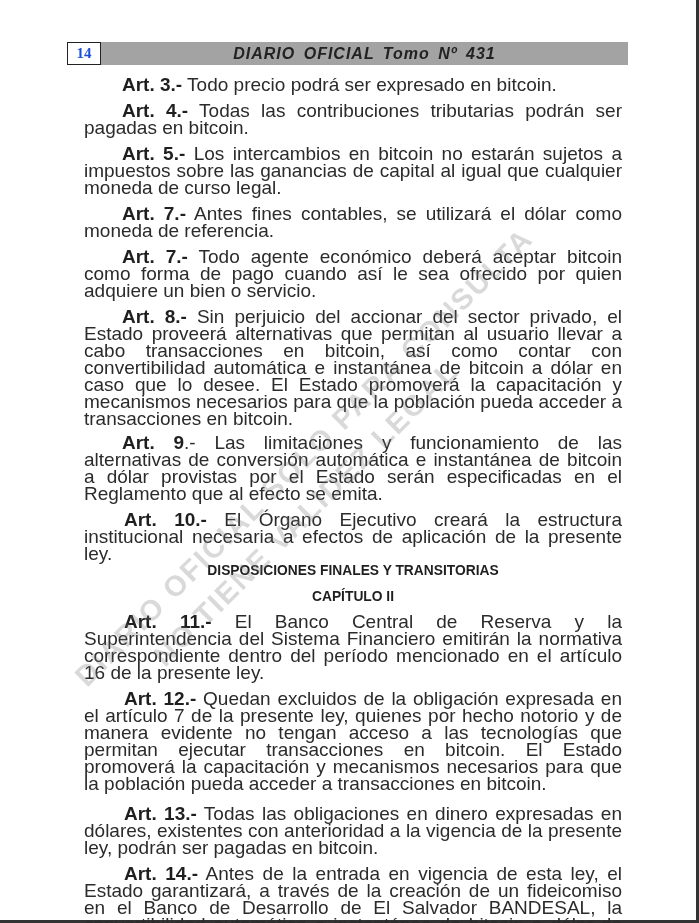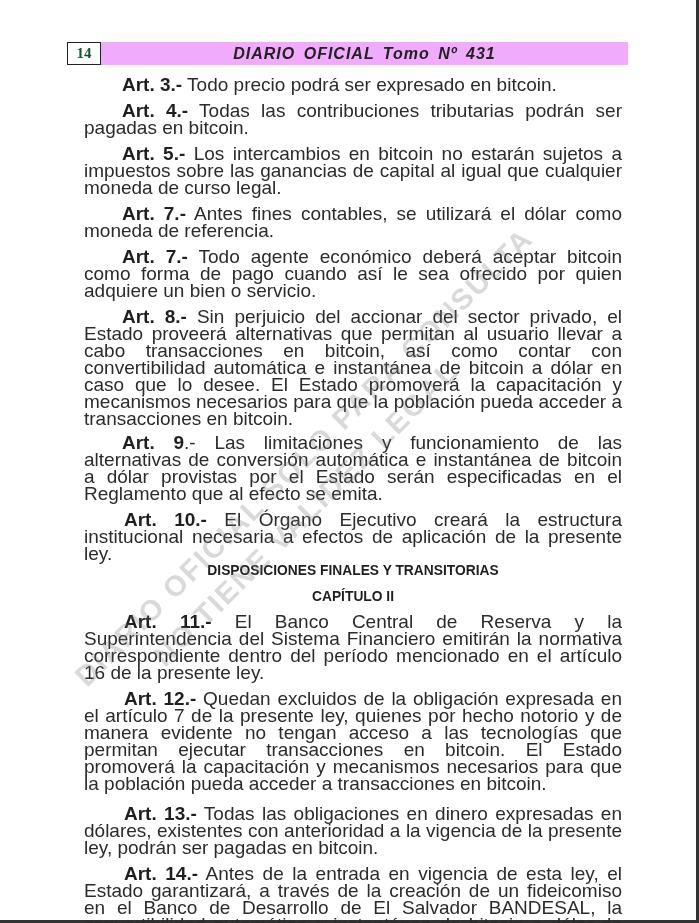--- a/index.html
+++ b/index.html
@@ -7,25 +7,25 @@
     width: 699px; height: 923px; background: #ffffff; position: relative; overflow: hidden;
     font-family: "Liberation Sans", sans-serif; color: #2a2a2a;
   }
   .frame-right { position: absolute; left: 696px; top: 0; width: 3px; height: 923px; background: #333; }
   .frame-bottom { position: absolute; left: 0; top: 920px; width: 699px; height: 3px; background: #333; }
 
   .page-num {
     position: absolute; left: 67px; top: 42px; width: 34px; height: 23px;
     border: 1px solid #222; background: #fff; box-sizing: border-box;
     font-family: "Liberation Serif", serif; font-weight: bold; font-size: 15px;
-    display: flex; align-items: center; justify-content: center; color: #14532d;
+    display: flex; align-items: center; justify-content: center; color: #1d4ed8;
   }
   .header-bar {
     position: absolute; left: 101px; top: 42px; width: 527px; height: 23px;
-    background: #f0abfc; display: flex; align-items: center; justify-content: center;
+    background: #a3a3a3; display: flex; align-items: center; justify-content: center;
   }
   .header-title {
     font-style: italic; font-weight: bold; font-size: 16px; letter-spacing: 1px; color: #222;
     word-spacing: 3px;
   }
 
   .content { position: absolute; left: 84px; top: 72px; width: 538px; }
   .para {
     font-size: 19px; line-height: 17px; text-align: justify; margin: 0;
     color: #2b2b2b;

